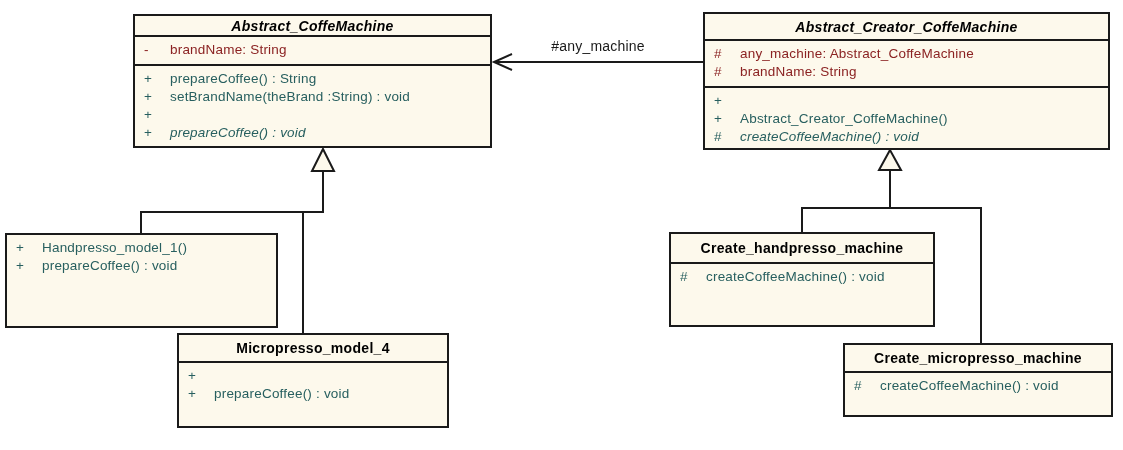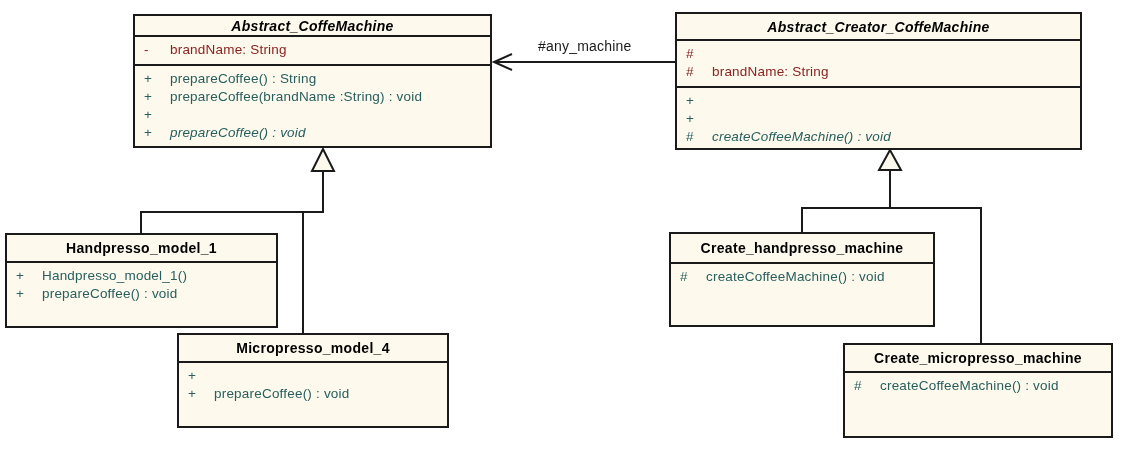--- a/index.html
+++ b/index.html
@@ -19,21 +19,21 @@
   }
   .abstract .uml-title{font-style:italic;}
   .compartment{box-sizing:border-box;padding-top:4px;}
   .uml-attrs{border-bottom:2px solid #1A1A1A;}
   .row{display:flex;font-size:13.5px;line-height:18px;letter-spacing:0.2px;white-space:nowrap;}
   .vis{flex:none;width:26px;padding-left:9px;box-sizing:content-box;}
   .attr-row{color:#8B2222;}
   .method-row{color:#275F5F;}
   .it{font-style:italic;}
   .assoc-label{
-    position:absolute;left:538px;top:38px;width:120px;
+    position:absolute;left:538px;top:38px;width:120px;text-align:center;
     font-size:14px;color:#1A1A1A;z-index:1;letter-spacing:0.2px;
   }
 </style>
 </head>
 <body>
 
 <div id="diagram">
 
   <svg id="connectors" viewBox="0 0 1123 450" xmlns="http://www.w3.org/2000/svg">
 
@@ -69,59 +69,60 @@
         <span>brandName: String</span>
       </div>
     </div>
     <div class="compartment uml-methods">
       <div class="row method-row">
         <span class="vis">+</span>
         <span>prepareCoffee() : String</span>
       </div>
       <div class="row method-row">
         <span class="vis">+</span>
-        <span>prepareCoffee(brandName :String) : void</span>
+        <span>setBrandName(theBrand :String) : void</span>
       </div>
       <div class="row method-row">
         <span class="vis">+</span>
       </div>
       <div class="row method-row">
         <span class="vis">+</span>
         <span class="it">prepareCoffee() : void</span>
       </div>
     </div>
   </div>
 
-  <div class="uml-class abstract" style="left:675px;top:12px;width:407px;height:138px;">
+  <div class="uml-class abstract" style="left:703px;top:12px;width:407px;height:138px;">
     <div class="uml-title" style="height:27px;">Abstract_Creator_CoffeMachine</div>
     <div class="compartment uml-attrs" style="height:47px;">
       <div class="row attr-row">
         <span class="vis">#</span>
+        <span>any_machine: Abstract_CoffeMachine</span>
       </div>
       <div class="row attr-row">
         <span class="vis">#</span>
         <span>brandName: String</span>
       </div>
     </div>
     <div class="compartment uml-methods">
       <div class="row method-row">
         <span class="vis">+</span>
       </div>
       <div class="row method-row">
         <span class="vis">+</span>
+        <span>Abstract_Creator_CoffeMachine()</span>
       </div>
       <div class="row method-row">
         <span class="vis">#</span>
         <span class="it">createCoffeeMachine() : void</span>
       </div>
     </div>
   </div>
 
   <div class="uml-class" style="left:5px;top:233px;width:273px;height:95px;">
-    <div class="uml-title" style="height:28px;">Handpresso_model_1</div>
     <div class="compartment uml-methods">
       <div class="row method-row">
         <span class="vis">+</span>
         <span>Handpresso_model_1()</span>
       </div>
       <div class="row method-row">
         <span class="vis">+</span>
         <span>prepareCoffee() : void</span>
       </div>
     </div>
@@ -143,21 +144,21 @@
   <div class="uml-class" style="left:669px;top:232px;width:266px;height:95px;">
     <div class="uml-title" style="height:30px;">Create_handpresso_machine</div>
     <div class="compartment uml-methods">
       <div class="row method-row">
         <span class="vis">#</span>
         <span>createCoffeeMachine() : void</span>
       </div>
     </div>
   </div>
 
-  <div class="uml-class" style="left:843px;top:343px;width:270px;height:95px;">
+  <div class="uml-class" style="left:843px;top:343px;width:270px;height:74px;">
     <div class="uml-title" style="height:28px;">Create_micropresso_machine</div>
     <div class="compartment uml-methods">
       <div class="row method-row">
         <span class="vis">#</span>
         <span>createCoffeeMachine() : void</span>
       </div>
     </div>
   </div>
 
 </div>

